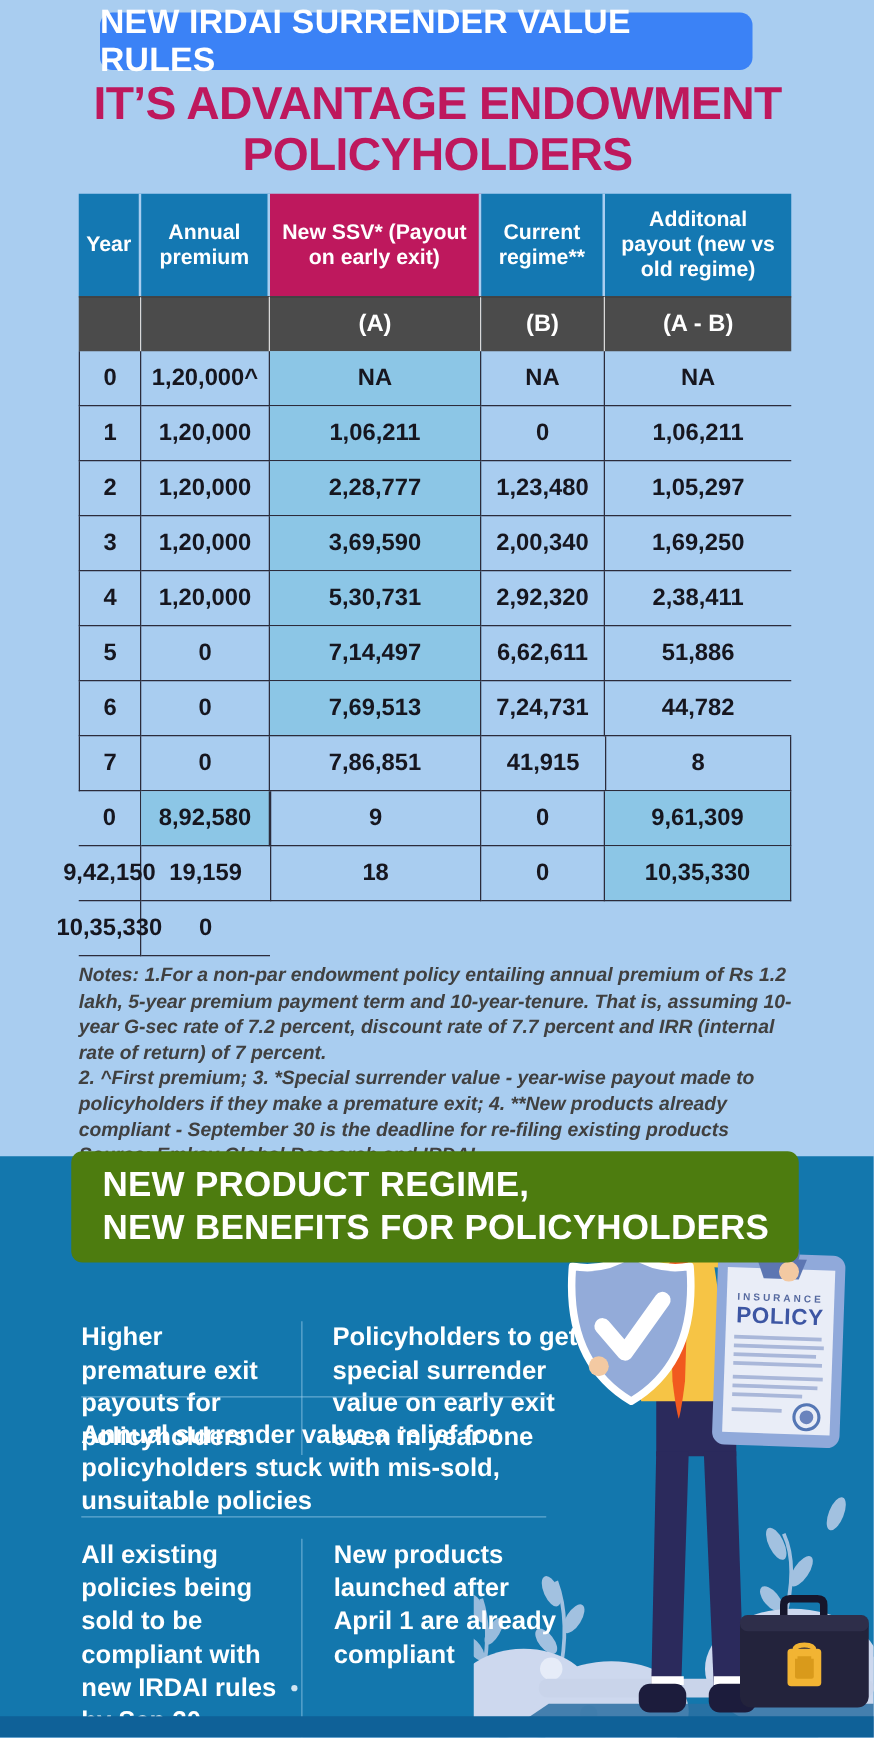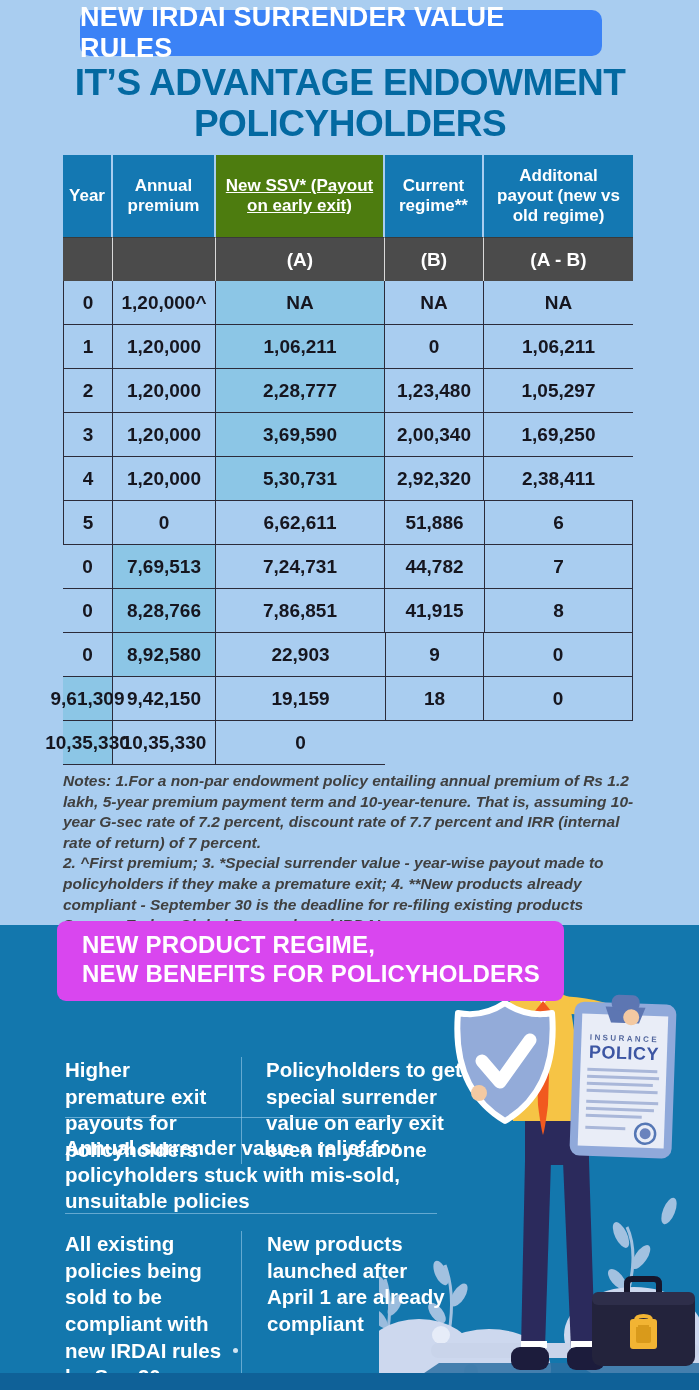--- a/index.html
+++ b/index.html
@@ -12,36 +12,36 @@
   
   .top-badge{
     position:absolute;left:80px;top:10px;width:522px;height:46px;
     background:#3b82f6;border-radius:10px;
     display:flex;align-items:center;justify-content:center;
     color:#fff;font-weight:700;font-size:27px;letter-spacing:.2px;
   }
   
   .main-title{
     position:absolute;left:50px;top:62px;width:600px;
-    text-align:center;color:#0369a1;font-weight:700;
+    text-align:center;color:#be185d;font-weight:700;
     font-size:37px;line-height:1.12;letter-spacing:-.5px;
   }
   
   .tbl{
     position:absolute;left:63px;top:155px;width:570px;
     display:grid;
     grid-template-columns:50px 103px 169px 99px 149px;
     grid-template-rows:82px 44px repeat(11,44px);
   }
   .hc{
     background:#1478b2;color:#fff;font-weight:700;font-size:17px;line-height:1.18;
     display:flex;align-items:center;justify-content:center;text-align:center;
     padding:4px 6px;box-sizing:border-box;border-right:2px solid #a9cdf0;
   }
-  .hc.orange{background:#4d7c0f;text-decoration:underline;}
+  .hc.orange{background:#be185d;}
   .hc:nth-child(5){border-right:none;}
   .sc{
     background:#4b4b4b;color:#fff;font-weight:700;font-size:19px;
     display:flex;align-items:center;justify-content:center;
     box-sizing:border-box;border-right:1px solid #d9d9d9;border-top:1px solid #3a3a3a;
   }
   .sc.last{border-right:none;}
   .bc{
     color:#16161f;font-weight:700;font-size:19px;
     display:flex;align-items:center;justify-content:center;
@@ -59,22 +59,22 @@
   }
   .notes p{margin:0;}
   
   .bottom{
     position:absolute;left:0;top:925px;width:699px;height:465px;
     background:#1377ad;
   }
   .illu{position:absolute;right:0;bottom:0;z-index:1;pointer-events:none;}
   .badge2{
     position:absolute;left:57px;top:-4px;z-index:2;
-    background:#d946ef;border-radius:9px;padding:10px 24px 12px 25px;
-    color:#fff;font-weight:700;font-size:24px;line-height:1.2;letter-spacing:.2px;
+    background:#4d7c0f;border-radius:9px;padding:10px 24px 12px 25px;
+    color:#fff;font-weight:700;font-size:28px;line-height:1.2;letter-spacing:.2px;
   }
   .btxt{color:#fff;font-weight:700;font-size:20.5px;line-height:1.3;z-index:2;}
   .row1{position:absolute;left:65px;top:84px;display:flex;z-index:2;margin-top:48px;}
   .row2{position:absolute;left:65px;top:306px;display:flex;z-index:2;}
   .colA{width:152px;}
   .colB{width:218px;margin-left:24px;padding-left:24px;border-left:1.5px solid rgba(168,212,238,.55);}
   .row2 .colA{width:162px;}
   .row2 .colB{width:178px;margin-left:14px;padding-left:25px;}
   .hrline{
     position:absolute;left:65px;width:372px;height:0;z-index:2;
@@ -126,36 +126,35 @@
     <div class="bc c2 hl">3,69,590</div>
     <div class="bc c3">2,00,340</div>
     <div class="bc c4">1,69,250</div>
     <div class="bc c0">4</div>
     <div class="bc c1">1,20,000</div>
     <div class="bc c2 hl">5,30,731</div>
     <div class="bc c3">2,92,320</div>
     <div class="bc c4">2,38,411</div>
     <div class="bc c0">5</div>
     <div class="bc c1">0</div>
+    <div class="bc c2 hl">7,14,497</div>
     <div class="bc c3">6,62,611</div>
     <div class="bc c4">51,886</div>
     <div class="bc c0">6</div>
     <div class="bc c1">0</div>
     <div class="bc c2 hl">7,69,513</div>
     <div class="bc c3">7,24,731</div>
     <div class="bc c4">44,782</div>
     <div class="bc c0">7</div>
     <div class="bc c1">0</div>
-    <div class="bc c2 hl">8,28,766</div>
     <div class="bc c3">7,86,851</div>
     <div class="bc c4">41,915</div>
     <div class="bc c0">8</div>
     <div class="bc c1">0</div>
     <div class="bc c2 hl">8,92,580</div>
-    <div class="bc c4">22,903</div>
     <div class="bc c0">9</div>
     <div class="bc c1">0</div>
     <div class="bc c2 hl">9,61,309</div>
     <div class="bc c3">9,42,150</div>
     <div class="bc c4">19,159</div>
     <div class="bc c0">18</div>
     <div class="bc c1">0</div>
     <div class="bc c2 hl">10,35,330</div>
     <div class="bc c3">10,35,330</div>
     <div class="bc c4">0</div>

